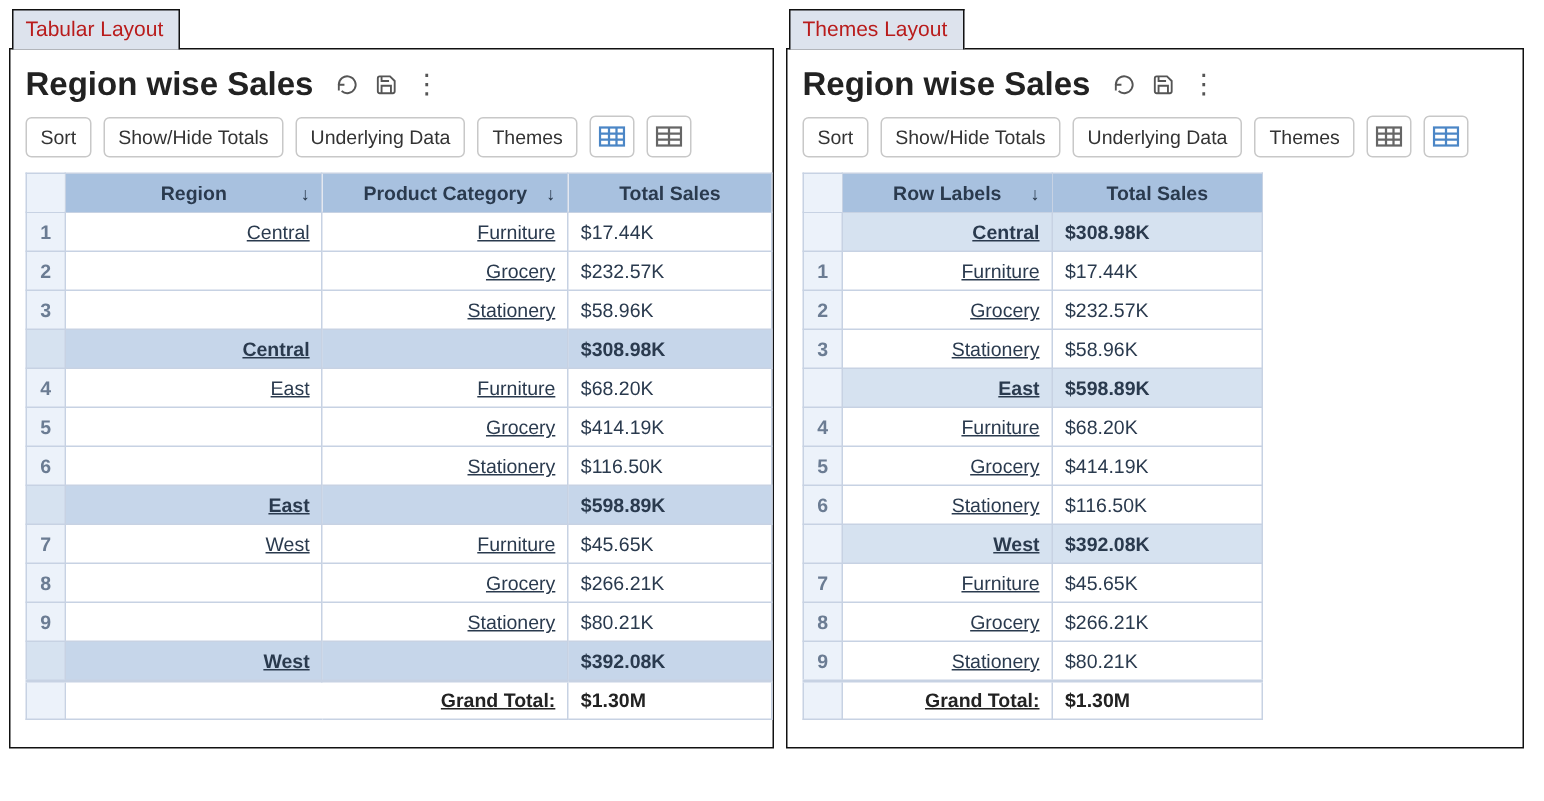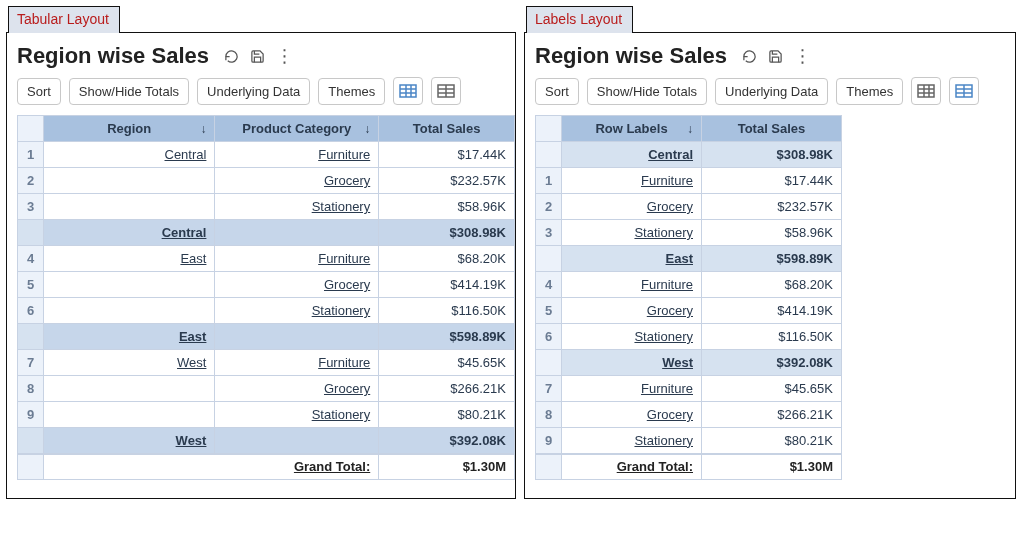--- a/index.html
+++ b/index.html
@@ -78,21 +78,21 @@
   .sort-arr {
     position: absolute;
     right: 8px;
     top: 50%;
     transform: translateY(-50%);
     font-size: 12px;
     color: #2a3a4e;
   }
   .pivot .rownum { background:#ecf2fa; color:#6b7c93; text-align:center; width:26px; font-weight:600;}
   .pivot .label { text-align:right; color:#2a3a4e;text-decoration:underline;}
-  .pivot .val { text-align:right; color:#2a3a4e;}
+  .pivot .val { text-align:left; color:#2a3a4e;}
   .pivot .indent { padding-left: 20px; }
   .pivot .sub { background:#c6d6ea; font-weight:700; color:#2a3a4e;}
   .pivot .sub-lt { background:#d6e2f0; font-weight:700; color:#2a3a4e;}
   .pivot .gt-row td { background:#fff; font-weight:700; color:#222; border-top:2px solid #c7d2e3;}
   .pivot .gt-row .rownum { background:#ecf2fa;}
   td.rownum-empty { background:#ecf2fa; }
   td.rownum-sub { background:#d6e2f0; }
 </style>
 </head>
 <body>
@@ -234,21 +234,21 @@
             <td class="rownum"></td>
             <td class="label" colspan="2">Grand Total:</td>
             <td class="val">$1.30M</td>
           </tr>
         </tbody>
     </table>
   </div>
 </div>
 
 <div class="panel-wrap">
-  <div class="tab">Labels Layout</div>
+  <div class="tab">Themes Layout</div>
   <div class="panel panel-right">
     <div class="header">
       <div class="title">Region wise Sales</div>
       <div class="header-ico">
         <svg width="15" height="15" viewBox="0 0 24 24" fill="none" stroke="currentColor" stroke-width="2">
             <path d="M3 12a9 9 0 1 1 3 6.7"></path>
             <polyline points="3 18 3 12 9 12"></polyline>
           </svg>
       </div>
       <div class="header-ico">

